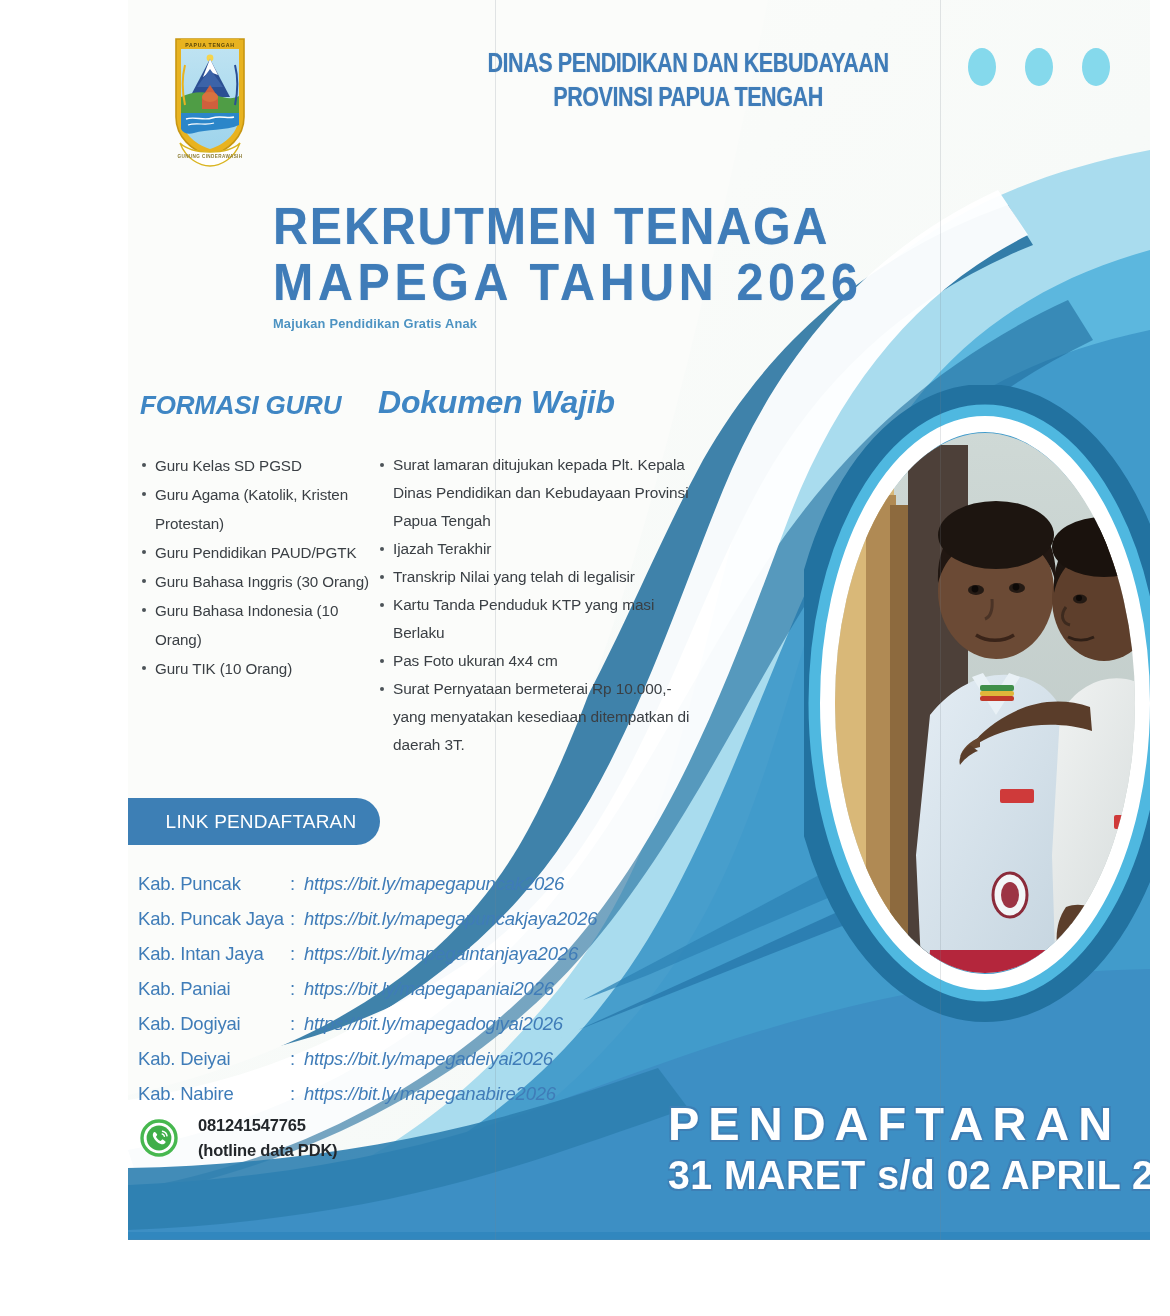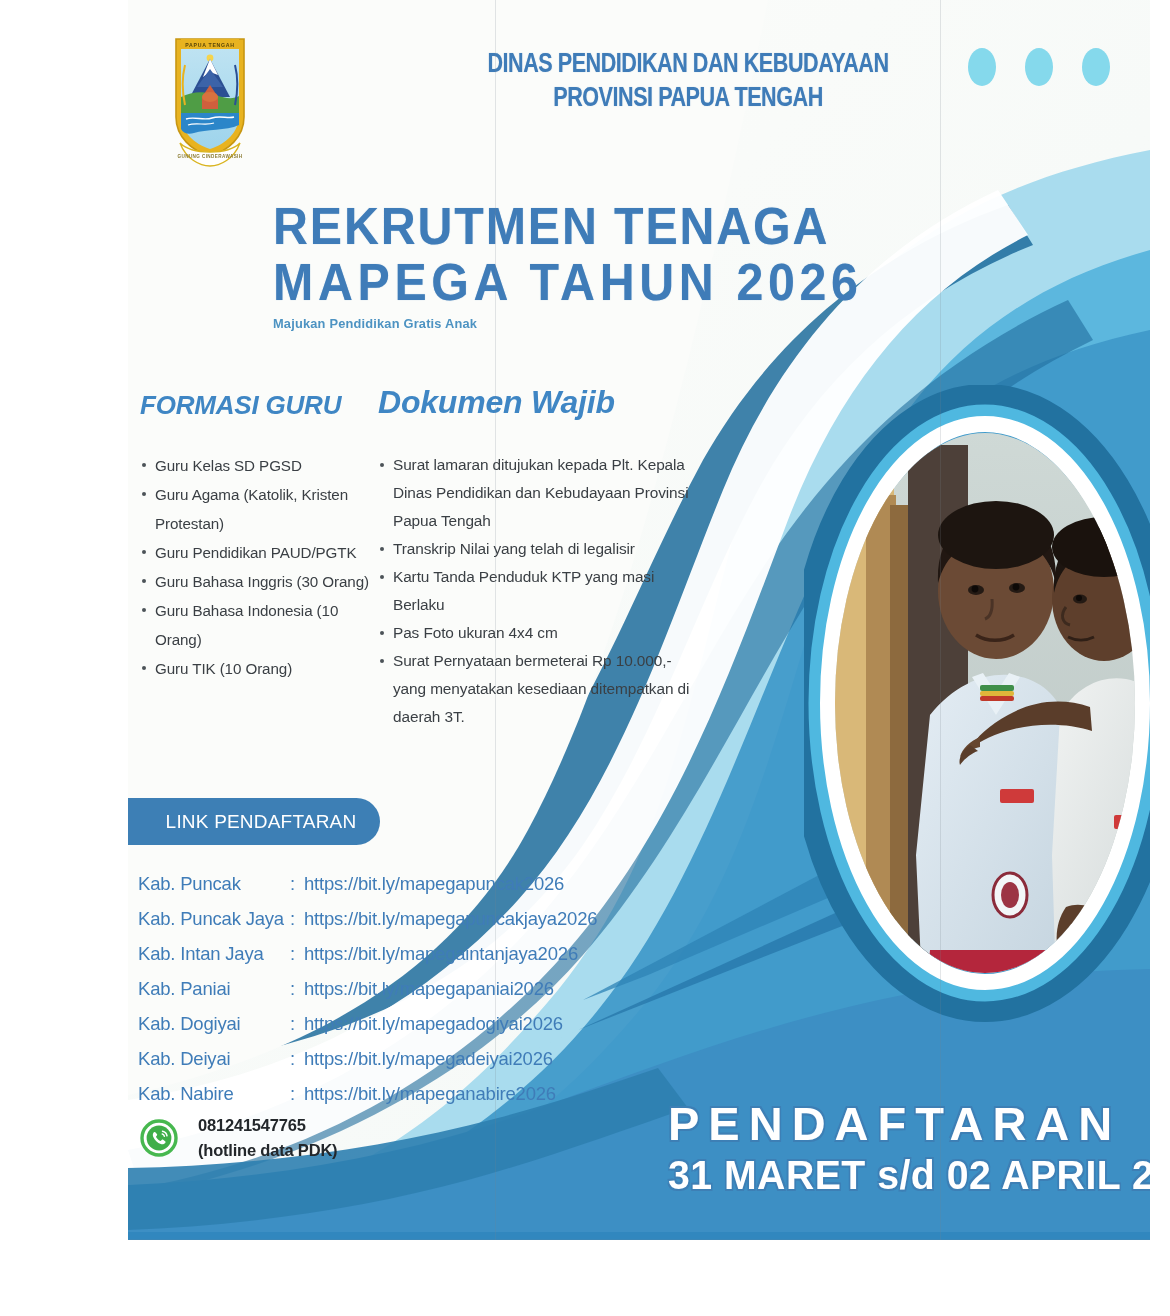--- a/index.html
+++ b/index.html
@@ -135,21 +135,21 @@
   #link-table { position:absolute; left:10px; top:68px; }
   .link-row {
     display:flex; align-items:center;
     line-height:35px;
     color:#3f7cb8;
     font-size:18.5px;
     letter-spacing:-0.2px;
   }
   .link-row .kab { width:152px; flex:0 0 152px; }
   .link-row .sep { width:14px; flex:0 0 14px; }
-  .link-row .url { white-space:nowrap; }
+  .link-row .url { white-space:nowrap;font-style:italic; }
 
   
   #contact { position:absolute; left:12px; top:1113px; z-index:30; display:flex; align-items:center; gap:20px; }
   #wa-icon { width:38px; height:38px; flex:0 0 38px; }
   #contact-text { color:#23272b; font-weight:bold; font-size:16.5px; line-height:25px; letter-spacing:-0.2px; }
 
   
   #pendaftaran { position:absolute; left:540px; top:1098px; z-index:35; width:480px; }
   #pend-title {
     color:#ffffff;
@@ -433,20 +433,21 @@
         <li>Guru Bahasa Inggris (30 Orang)</li>
         <li>Guru Bahasa Indonesia (10 Orang)</li>
         <li>Guru TIK (10 Orang)</li>
       </ul>
     </div>
 
     <div id="col-dokumen">
       <div class="col-head">Dokumen Wajib</div>
       <ul class="bullets">
         <li>Surat lamaran ditujukan kepada Plt. Kepala Dinas Pendidikan dan Kebudayaan Provinsi Papua Tengah</li>
+        <li>Ijazah Terakhir</li>
         <li>Transkrip Nilai yang telah di legalisir</li>
         <li>Kartu Tanda Penduduk KTP yang masi Berlaku</li>
         <li>Pas Foto ukuran 4x4 cm</li>
         <li>Surat Pernyataan bermeterai Rp 10.000,- yang menyatakan kesediaan ditempatkan di daerah 3T.</li>
       </ul>
     </div>
   </div>
 
   <div id="links-section">
     <div id="link-badge">

